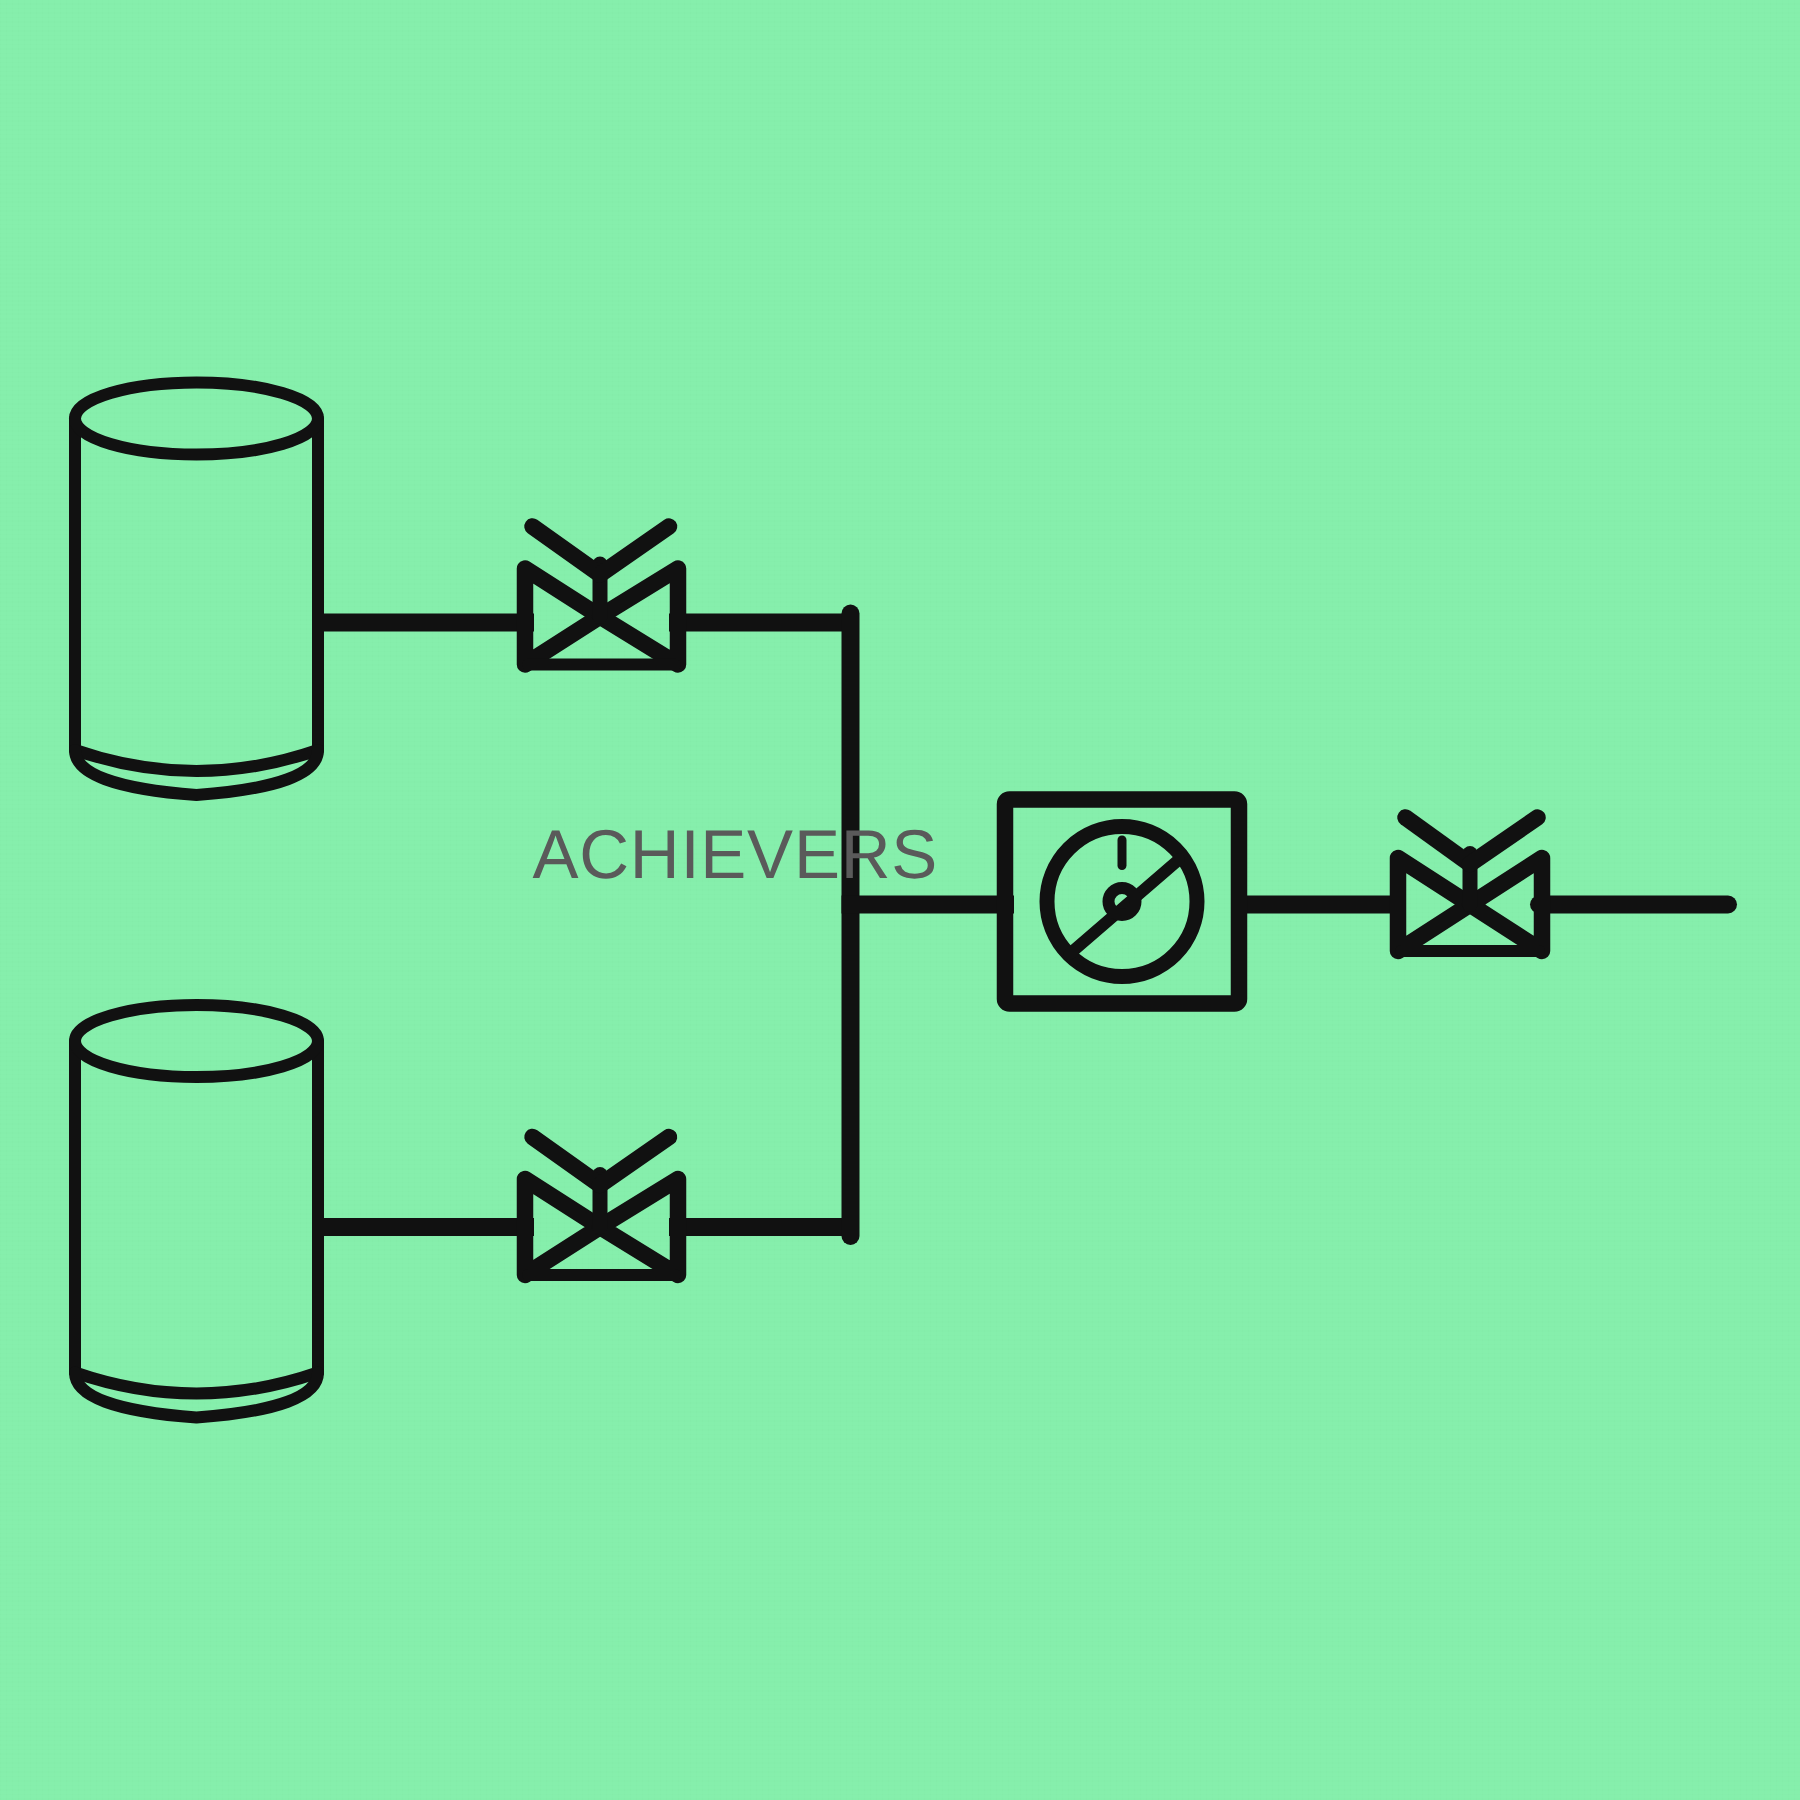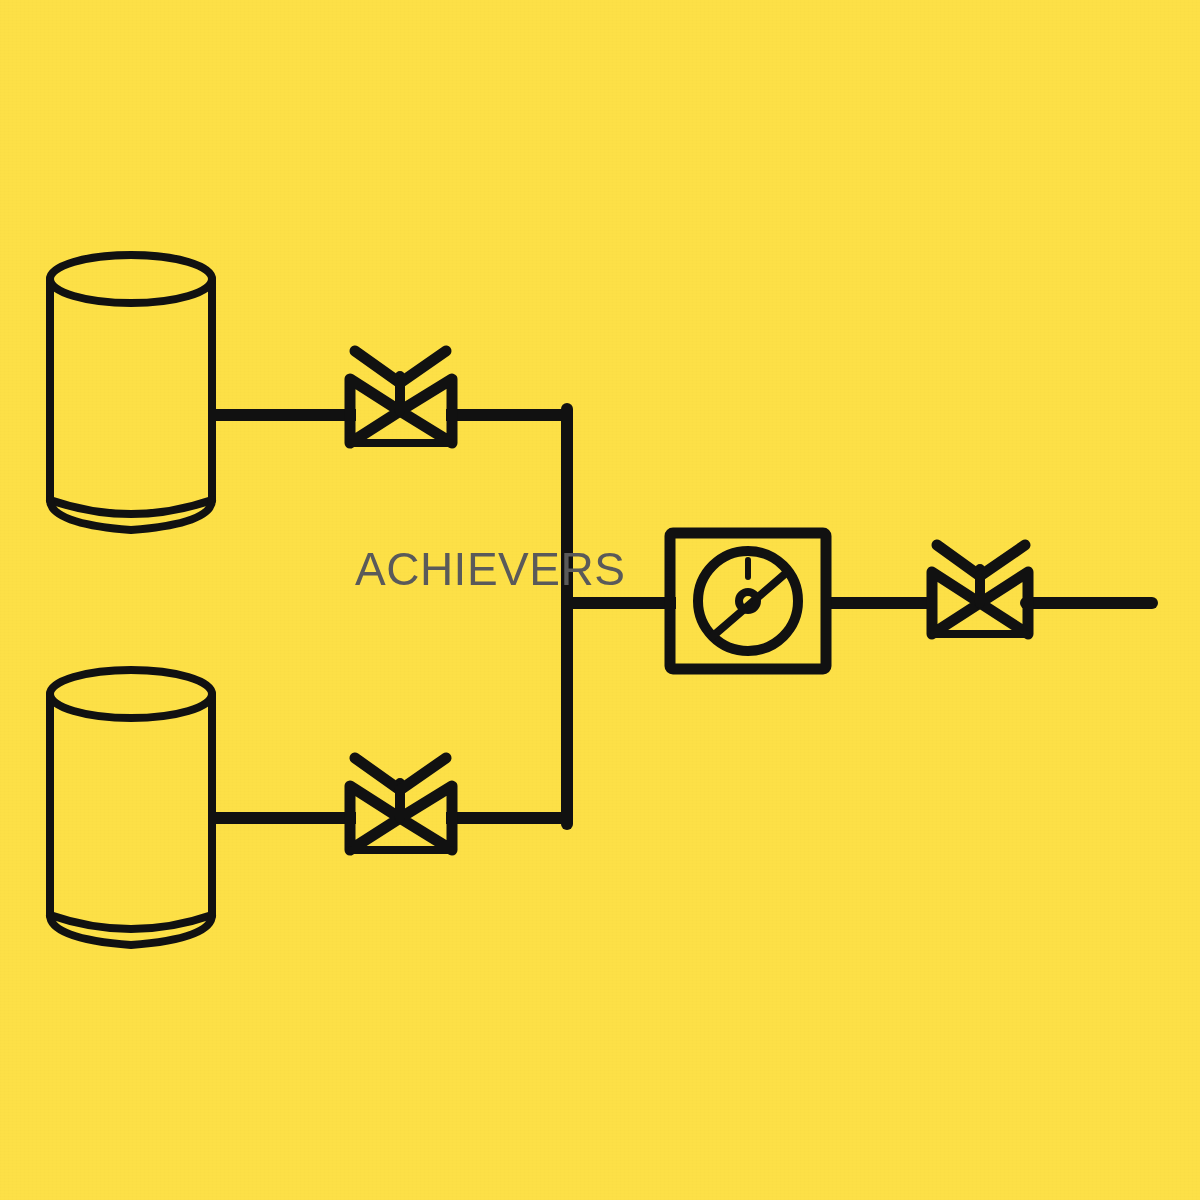--- a/index.html
+++ b/index.html
@@ -37,21 +37,21 @@
   .wm-text {
     font-family: "Liberation Sans", sans-serif;
     font-size: 46px;
     letter-spacing: 0.5px;
     fill: #5a5a5a;
   }
 </style>
 </head>
 <body>
 
-<div id="diagram-root" style="background: #fde047;">
+<div id="diagram-root" style="background: #86efac;">
 
   <div id="paper-grain"></div>
 
   <svg id="scene" width="1200" height="1200" viewBox="0 0 1200 1200" xmlns="http://www.w3.org/2000/svg">
 
     <g stroke="#111111" stroke-width="12" stroke-linecap="butt" fill="none">
 
       <line x1="212" y1="415" x2="356" y2="415"></line>
 
       <line x1="446" y1="415" x2="567" y2="415"></line>

